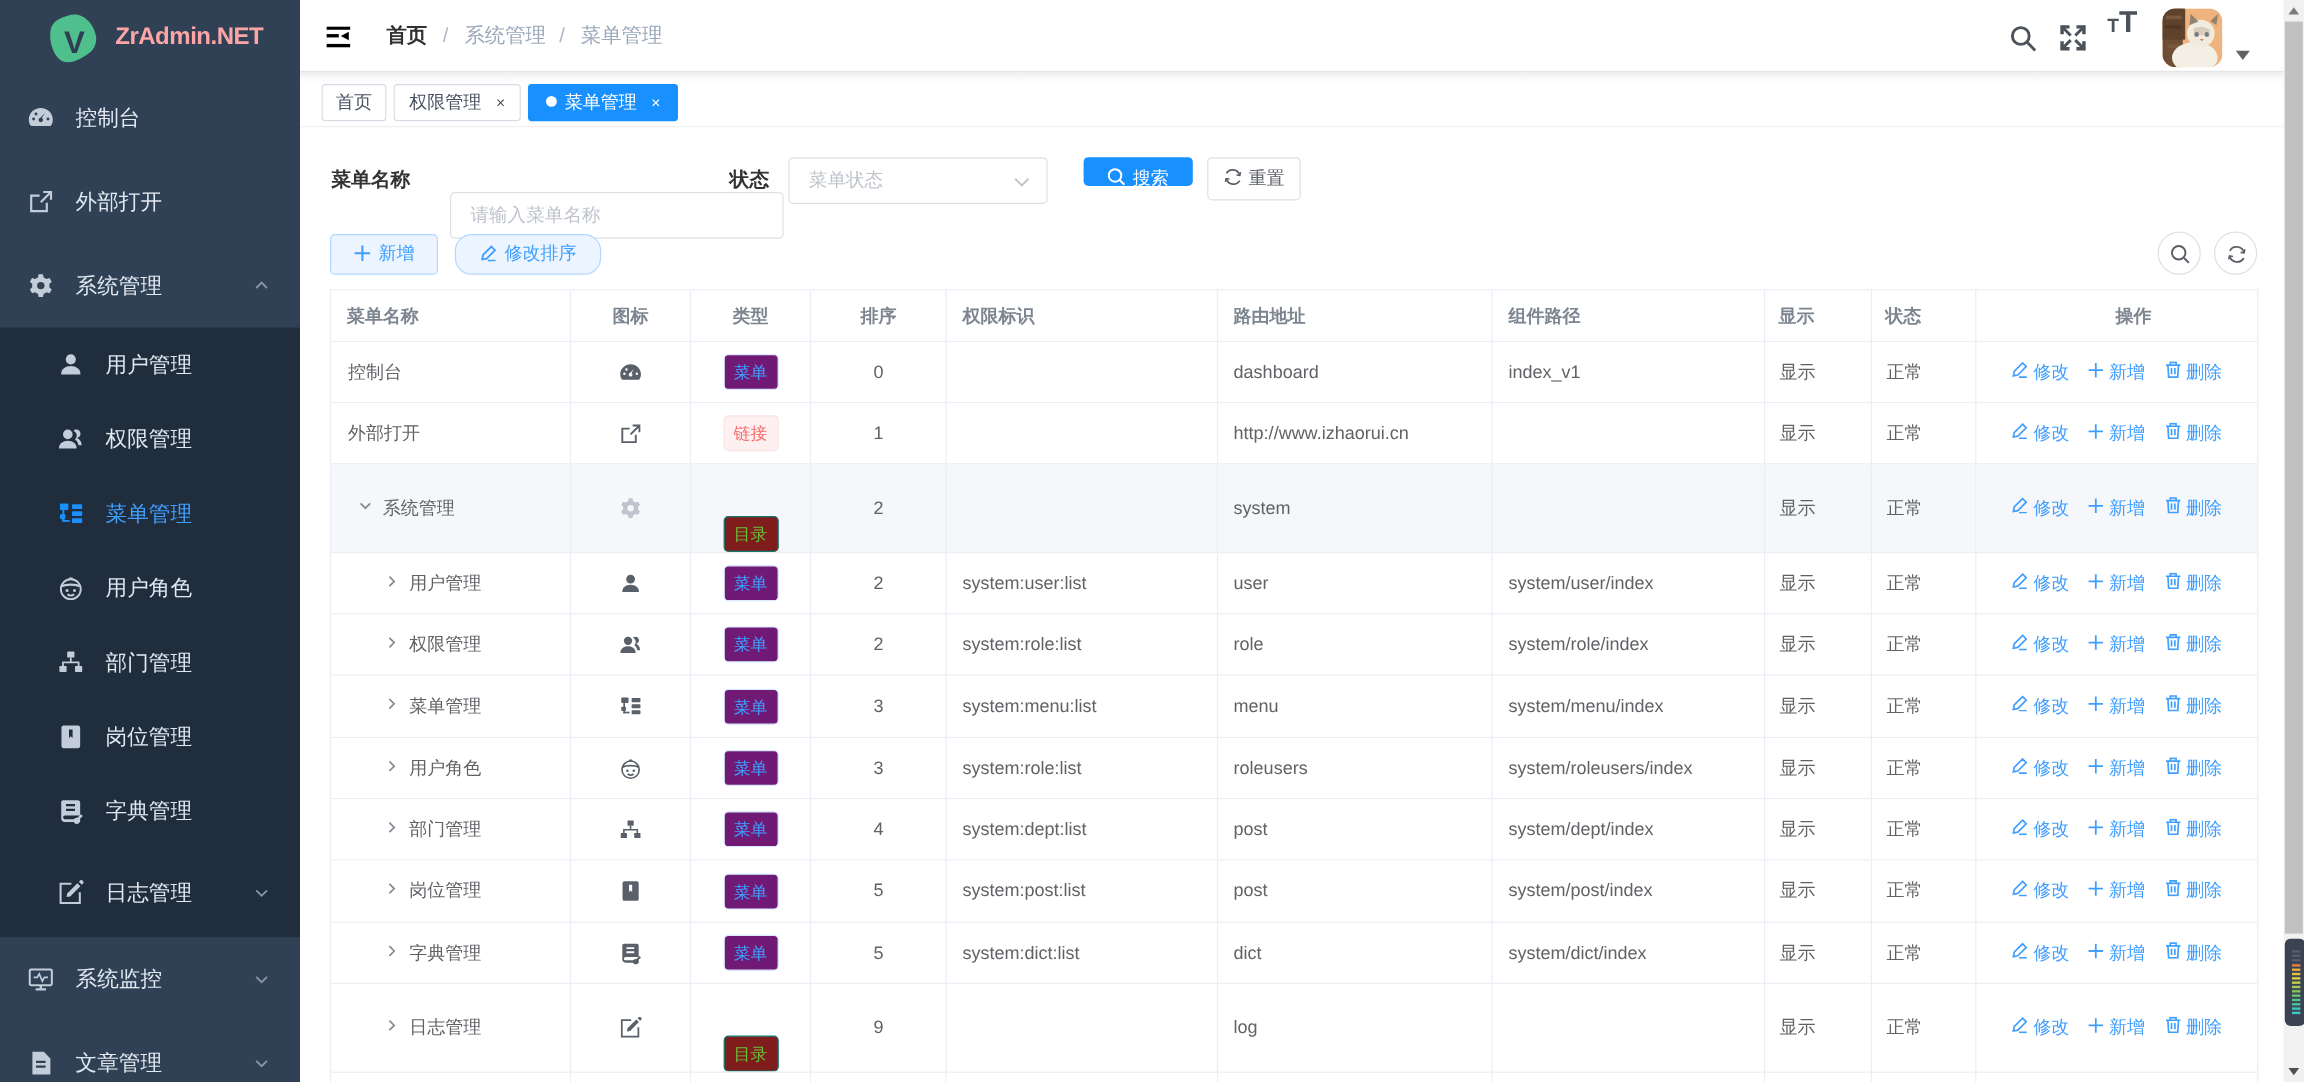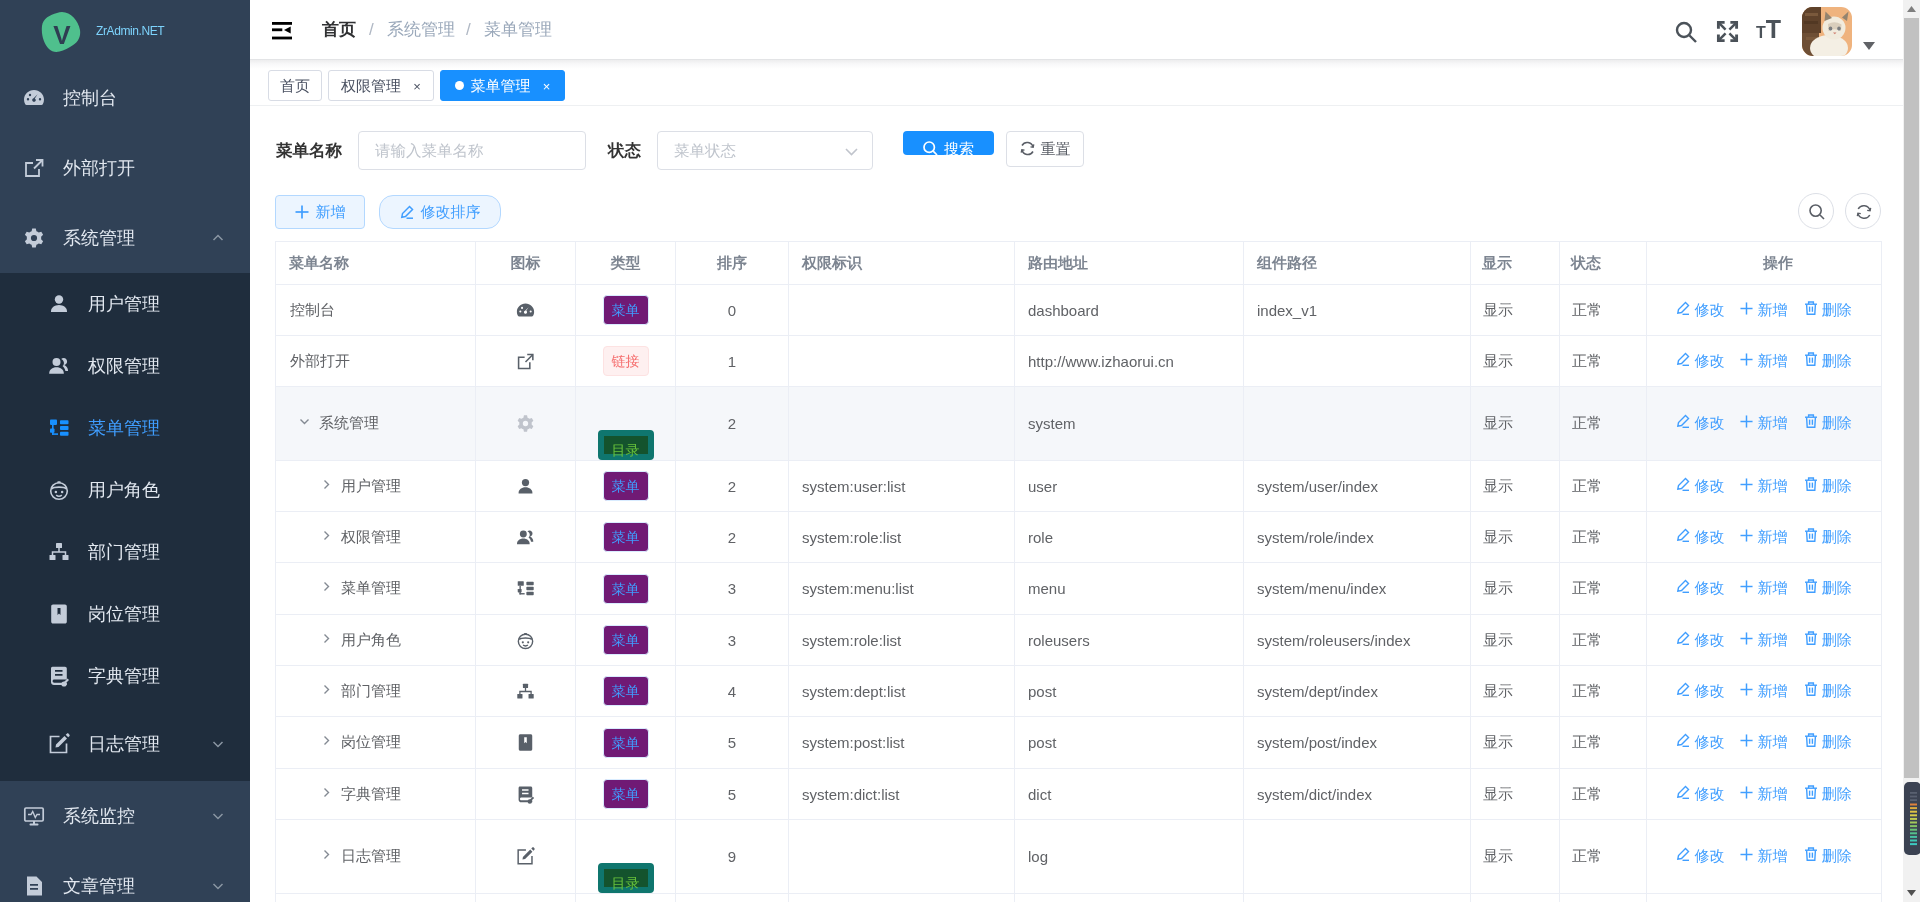--- a/index.html
+++ b/index.html
@@ -4,21 +4,21 @@
 <style>
 * { margin:0; padding:0; box-sizing:border-box; }
 html,body { width:1920px; height:902px; overflow:hidden; font-family:"Liberation Sans",sans-serif; background:#fff; }
 body { position:relative; }
 .abs { position:absolute; }
 
 
 #sidebar { position:absolute; left:0; top:0; width:250px; height:902px; background:#304156; }
 #logo { position:absolute; left:0; top:0; width:250px; height:63px; }
 #logo svg { position:absolute; left:41px; top:11px; }
-#logo .t { position:absolute; left:96px; top:0; line-height:62px; color:#7dd3fc; font-size:12px; font-weight:normal; letter-spacing:-0.4px; }
+#logo .t { position:absolute; left:96px; top:0; line-height:62px; color:#fca5a5; font-size:20px; font-weight:bold; letter-spacing:-0.4px; }
 .mi { position:absolute; left:0; width:250px; height:70px; color:#e2e8f0; font-size:18px; }
 .mi .ic { position:absolute; left:23px; top:50%; margin-top:-11px; width:22px; height:22px; }
 .mi .tx { position:absolute; left:63px; top:0; line-height:70px; white-space:nowrap; }
 .mi .ar, .smi .ar { position:absolute; right:26px; top:50%; margin-top:-6px; width:12px; height:12px; }
 #submenu { position:absolute; left:0; top:273px; width:250px; height:508px; background:#1f2d3d; }
 .smi { position:absolute; left:0; width:250px; height:62px; color:#e2e8f0; font-size:18px; }
 .smi .ic { position:absolute; left:48px; top:50%; margin-top:-11px; width:22px; height:22px; }
 .smi .tx { position:absolute; left:88px; top:0; line-height:62px; white-space:nowrap; }
 .smi.sub70 { height:74px; }
 .smi.sub70 .tx { line-height:74px; }
@@ -51,21 +51,21 @@
 
 
 #tbl { position:absolute; left:25px; top:241px; width:1606px; border-collapse:collapse; table-layout:fixed; font-size:15px; color:#606266; }
 #tbl th { height:43px; font-weight:bold; color:#7d8591; border:1px solid #ebeef5; text-align:left; padding:0 0 0 13px; font-size:15px; background:#fff; }
 #tbl td { border:1px solid #ebeef5; padding:0 0 0 13px; text-align:left; background:#fff; overflow:hidden; white-space:nowrap; }
 #tbl .c { text-align:center; padding:0; }
 #tbl tr.hl td { background:#f5f7fa; }
 .tag { display:inline-block; height:30px; line-height:28px; padding:0 8px; border-radius:4px; font-size:14px; }
 .tag-blue { background:#701a75; border:1px solid #d9ecff; color:#409eff; }
 .tag-red { background:#fef0f0; border:1px solid #fde2e2; color:#f56c6c; }
-.tag-green { background:#14532d; border:6px solid #0f766e; color:#67c23a;margin-top:43px; }
+.tag-green { background:#7f1d1d; border:1px solid #0f766e; color:#67c23a;margin-top:43px; }
 .ops { color:#409eff; }
 .ops span { margin:0 8px; white-space:nowrap; }
 </style>
 </head>
 <body>
 
 <svg width="0" height="0" style="position:absolute">
 <defs>
 <symbol id="i-dash" viewBox="0 0 22 22">
         <path fill="currentColor" d="M11 3 C16.5 3 21 7.3 21 12.6 C21 14.3 20.6 15.8 19.8 17.2 C19.5 17.7 19 18 18.4 18 L3.6 18 C3 18 2.5 17.7 2.2 17.2 C1.4 15.8 1 14.3 1 12.6 C1 7.3 5.5 3 11 3 Z M11 14.8 C12 14.8 12.8 14 12.8 13 C12.8 12.3 12.4 11.7 11.8 11.4 L14.6 7.2 L10.6 11.2 C9.7 11.4 9.2 12.1 9.2 13 C9.2 14 10 14.8 11 14.8 Z M5 11 A1.2 1.2 0 1 0 5 13.4 A1.2 1.2 0 0 0 5 11 Z M17 11 A1.2 1.2 0 1 0 17 13.4 A1.2 1.2 0 0 0 17 11 Z M7 6.8 A1.2 1.2 0 1 0 7 9.2 A1.2 1.2 0 0 0 7 6.8 Z" fill-rule="evenodd"></path>
@@ -272,21 +272,21 @@
     <svg class="abs" style="left:1466px;top:20px;" width="23" height="23" viewBox="0 0 24 24" fill="#4b5259">
         <path d="M1 1 L9 1 L9 4 L4 4 L4 9 L1 9 Z" transform="rotate(0 5 5)"></path>
         <path d="M15 1 L23 1 L23 9 L20 9 L20 4 L15 4 Z"></path>
         <path d="M1 15 L4 15 L4 20 L9 20 L9 23 L1 23 Z"></path>
         <path d="M23 15 L23 23 L15 23 L15 20 L20 20 L20 15 Z"></path>
         <path d="M2 2 L10 10" stroke="#4b5259" stroke-width="2.6"></path>
         <path d="M22 2 L14 10" stroke="#4b5259" stroke-width="2.6"></path>
         <path d="M2 22 L10 14" stroke="#4b5259" stroke-width="2.6"></path>
         <path d="M22 22 L14 14" stroke="#4b5259" stroke-width="2.6"></path>
       </svg>
-    <span class="abs" style="left:1506px;top:0;line-height:58px;color:#4b5259;font-weight:bold;"><span style="font-size:16px;">T</span><span style="font-size:25px;">T</span></span>
+    <span class="abs" style="left:1506px;top:0;line-height:38px;color:#4b5259;font-weight:bold;"><span style="font-size:16px;">T</span><span style="font-size:25px;">T</span></span>
     <svg class="abs" style="left:1552px;top:7px;" width="50" height="49" viewBox="0 0 50 49">
       <defs>
           <clipPath id="avc">
             <rect x="0" y="0" width="50" height="49" rx="11"></rect>
           </clipPath>
         </defs>
       <g clip-path="url(#avc)">
         <rect width="50" height="49" fill="#efb37e"></rect>
         <rect x="0" y="0" width="17" height="49" fill="#6e4f35"></rect>
         <rect x="0" y="0" width="19" height="26" fill="#5f422b"></rect>
@@ -307,21 +307,21 @@
         <path d="M0 0 L12 0 L6 8 Z" fill="#606266"></path>
       </svg>
   </div>
   <div id="tabsbar">
     <div class="tab" style="left:18px; width:54px;">首页</div>
     <div class="tab" style="left:78px; width:106px;">权限管理 <span class="x">×</span></div>
     <div class="tab active" style="left:190px; width:125px;"><span class="dot"></span>菜单管理 <span class="x">×</span></div>
   </div>
   <div id="content">
     <span class="flabel" style="left:26px;">菜单名称</span>
-    <div class="finput" style="left:108px; width:228px;">请输入菜单名称</div>
+    <div class="finput" style="left:125px; width:278px;margin-top:29px;">请输入菜单名称</div>
     <span class="flabel" style="left:358px;">状态</span>
     <div class="fsel" style="left:407px; width:216px;">菜单状态
       <svg class="abs" style="right:14px;top:16px;" width="13" height="8" viewBox="0 0 13 8" fill="none" stroke="#c0c4cc" stroke-width="1.6">
           <path d="M1 1 L6.5 6.5 L12 1"></path>
         </svg>
     </div>
     <div class="btn btn-primary" style="left:653px; top:131px; width:91px; height:24px; line-height:36px;">
       <svg style="vertical-align:-2px;margin-right:6px;" width="15" height="15" viewBox="0 0 15 15" fill="none" stroke="#fff" stroke-width="1.7">
           <circle cx="6.2" cy="6.2" r="5.2"></circle>
           <line x1="10.2" y1="10.2" x2="14" y2="14"></line>

